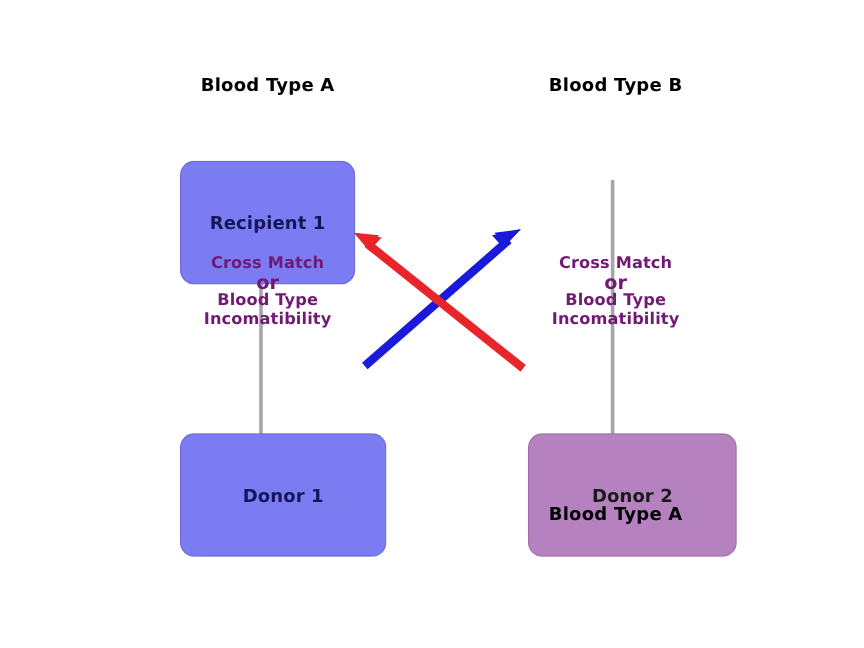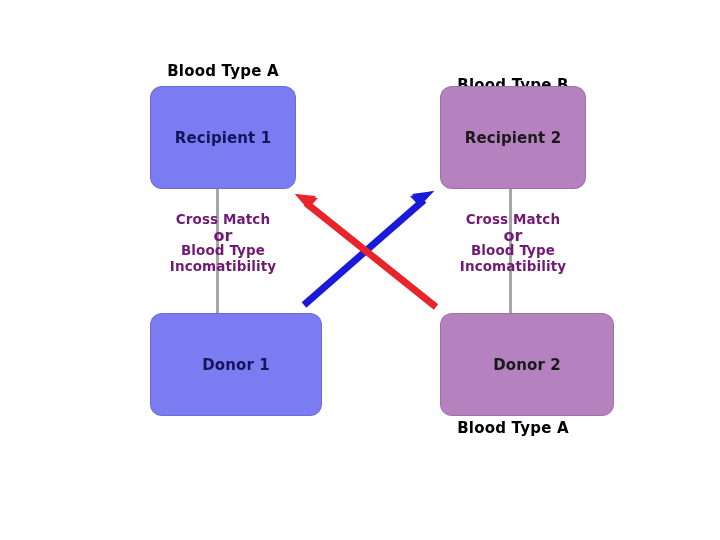--- a/index.html
+++ b/index.html
@@ -22,20 +22,21 @@
 
   
   .node {
     position: absolute;
     border-radius: 12px;
     display: flex;
     align-items: center;
     justify-content: center;
     box-sizing: border-box;
     border: 1px solid rgba(0,0,0,0.12);
+    margin-top: 48px;
   }
   .node.blue  { background: #7B7BF2; }
   .node.purple{ background: #B581BF; }
 
   .node-label {
     font-size: 15px;
     font-weight: 700;
     letter-spacing: 0.1px;
     color: #15155c;
     text-align: center;
@@ -87,33 +88,30 @@
     pointer-events: none;
   }
 </style>
 </head>
 <body>
 
 <div id="canvas">
 
   <div class="blood-caption" style="left:150px; top:62px; width:146px;">Blood Type A</div>
 
-  <div class="blood-caption" style="left:440px; top:76px; width:146px;">Blood Type B</div>
+  <div class="blood-caption" style="left:440px; top:62px; width:146px;">Blood Type B</div>
 
   <div class="connector" style="left:216px; top:150px; height:230px;"></div>
 
   <div class="connector" style="left:509px; top:150px; height:230px;"></div>
 
   <div class="node blue" style="left:150px; top:86px; width:146px; height:103px;">
     <span class="node-label">Recipient 1</span>
   </div>
 
-  <div class="node purple" style="left:440px; top:86px; width:146px; height:103px;">
-    <span class="node-label">Recipient 2</span>
-  </div>
 
   <div class="incompat" style="left:145px; top:212px; width:156px;">
     <div>Cross Match</div>
     <div class="small">or</div>
     <div>Blood Type</div>
     <div>Incomatibility</div>
   </div>
 
   <div class="incompat" style="left:435px; top:212px; width:156px;">
     <div>Cross Match</div>

